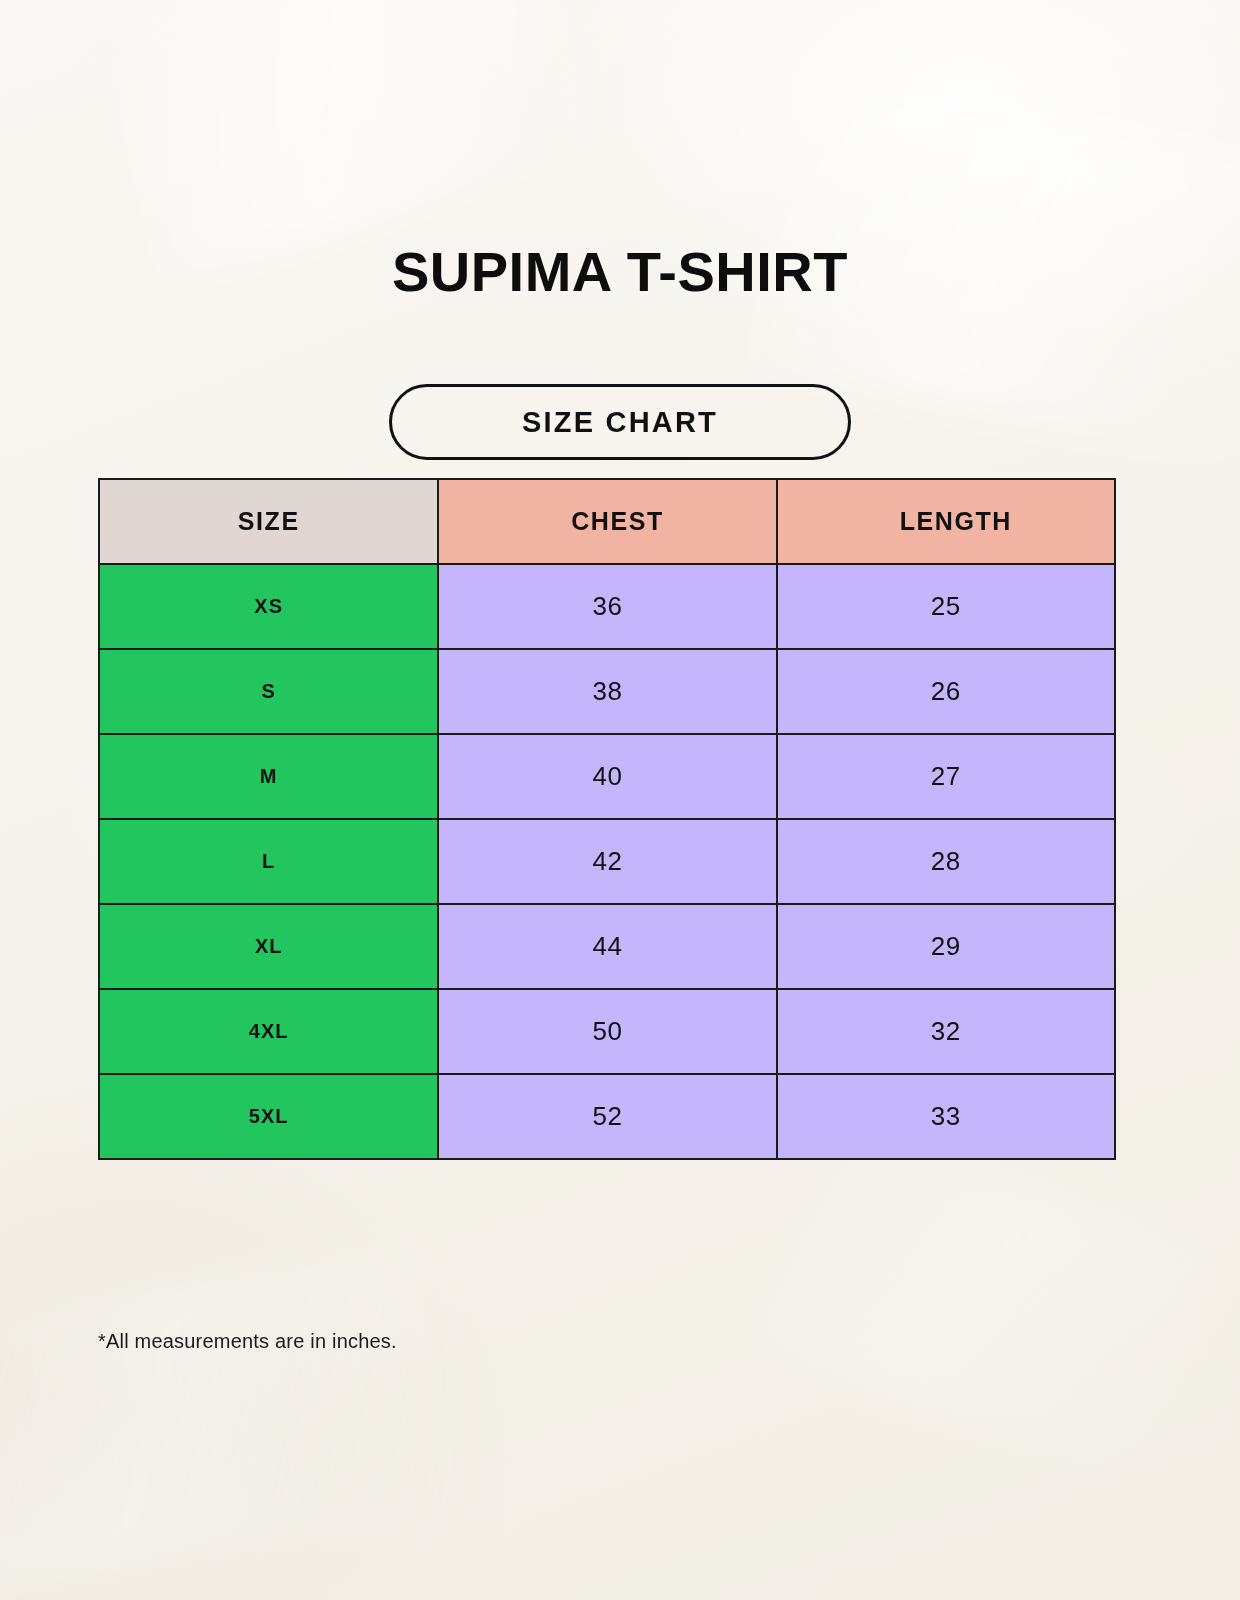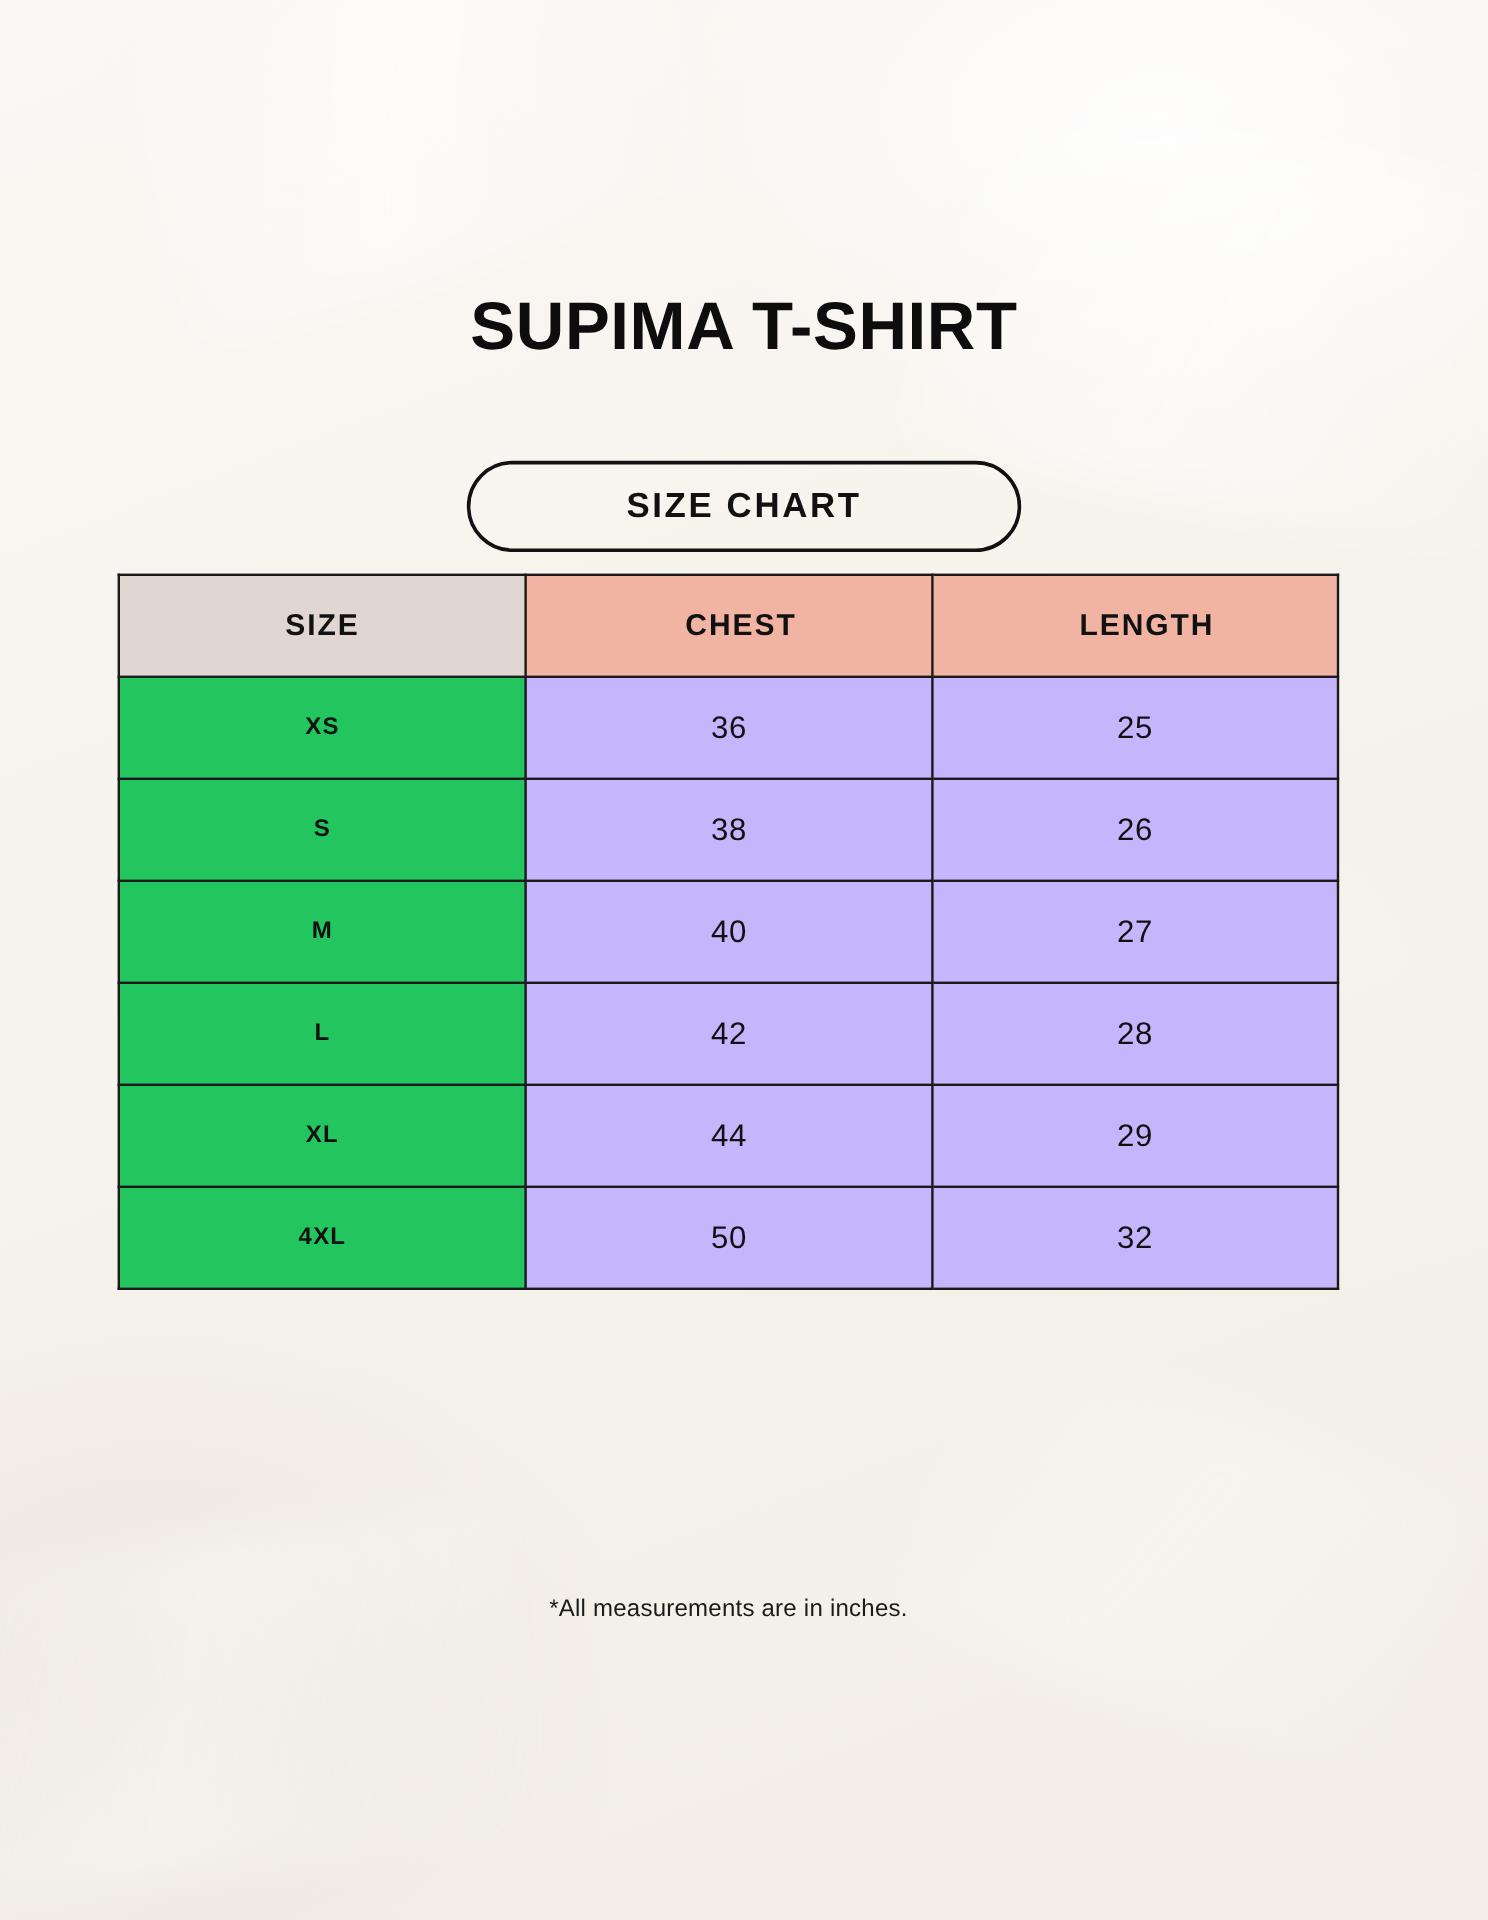--- a/index.html
+++ b/index.html
@@ -123,21 +123,21 @@
     font-size: 26px;
     font-weight: 400;
     letter-spacing: 0.5px;
   }
 
   .footnote {
     position: absolute;
     top: 1330px;
     left: 98px;
     width: 1018px;
-    text-align: center;
+    text-align: left;
     font-size: 20px;
     font-weight: 500;
     color: #1a1a1a;
     letter-spacing: 0.2px;
   }
 </style>
 </head>
 <body>
 
 <div class="bg-wash"></div>
@@ -192,19 +192,24 @@
         <tr>
           <td class="col-size">XL</td>
           <td class="col-val">44</td>
           <td class="col-val">29</td>
         </tr>
         <tr>
           <td class="col-size">4XL</td>
           <td class="col-val">50</td>
           <td class="col-val">32</td>
         </tr>
+        <tr>
+          <td class="col-size">5XL</td>
+          <td class="col-val">52</td>
+          <td class="col-val">33</td>
+        </tr>
       </tbody>
     </table>
   </div>
 
   <div class="footnote">*All measurements are in inches.</div>
 
 </div>
 
 </body></html>

